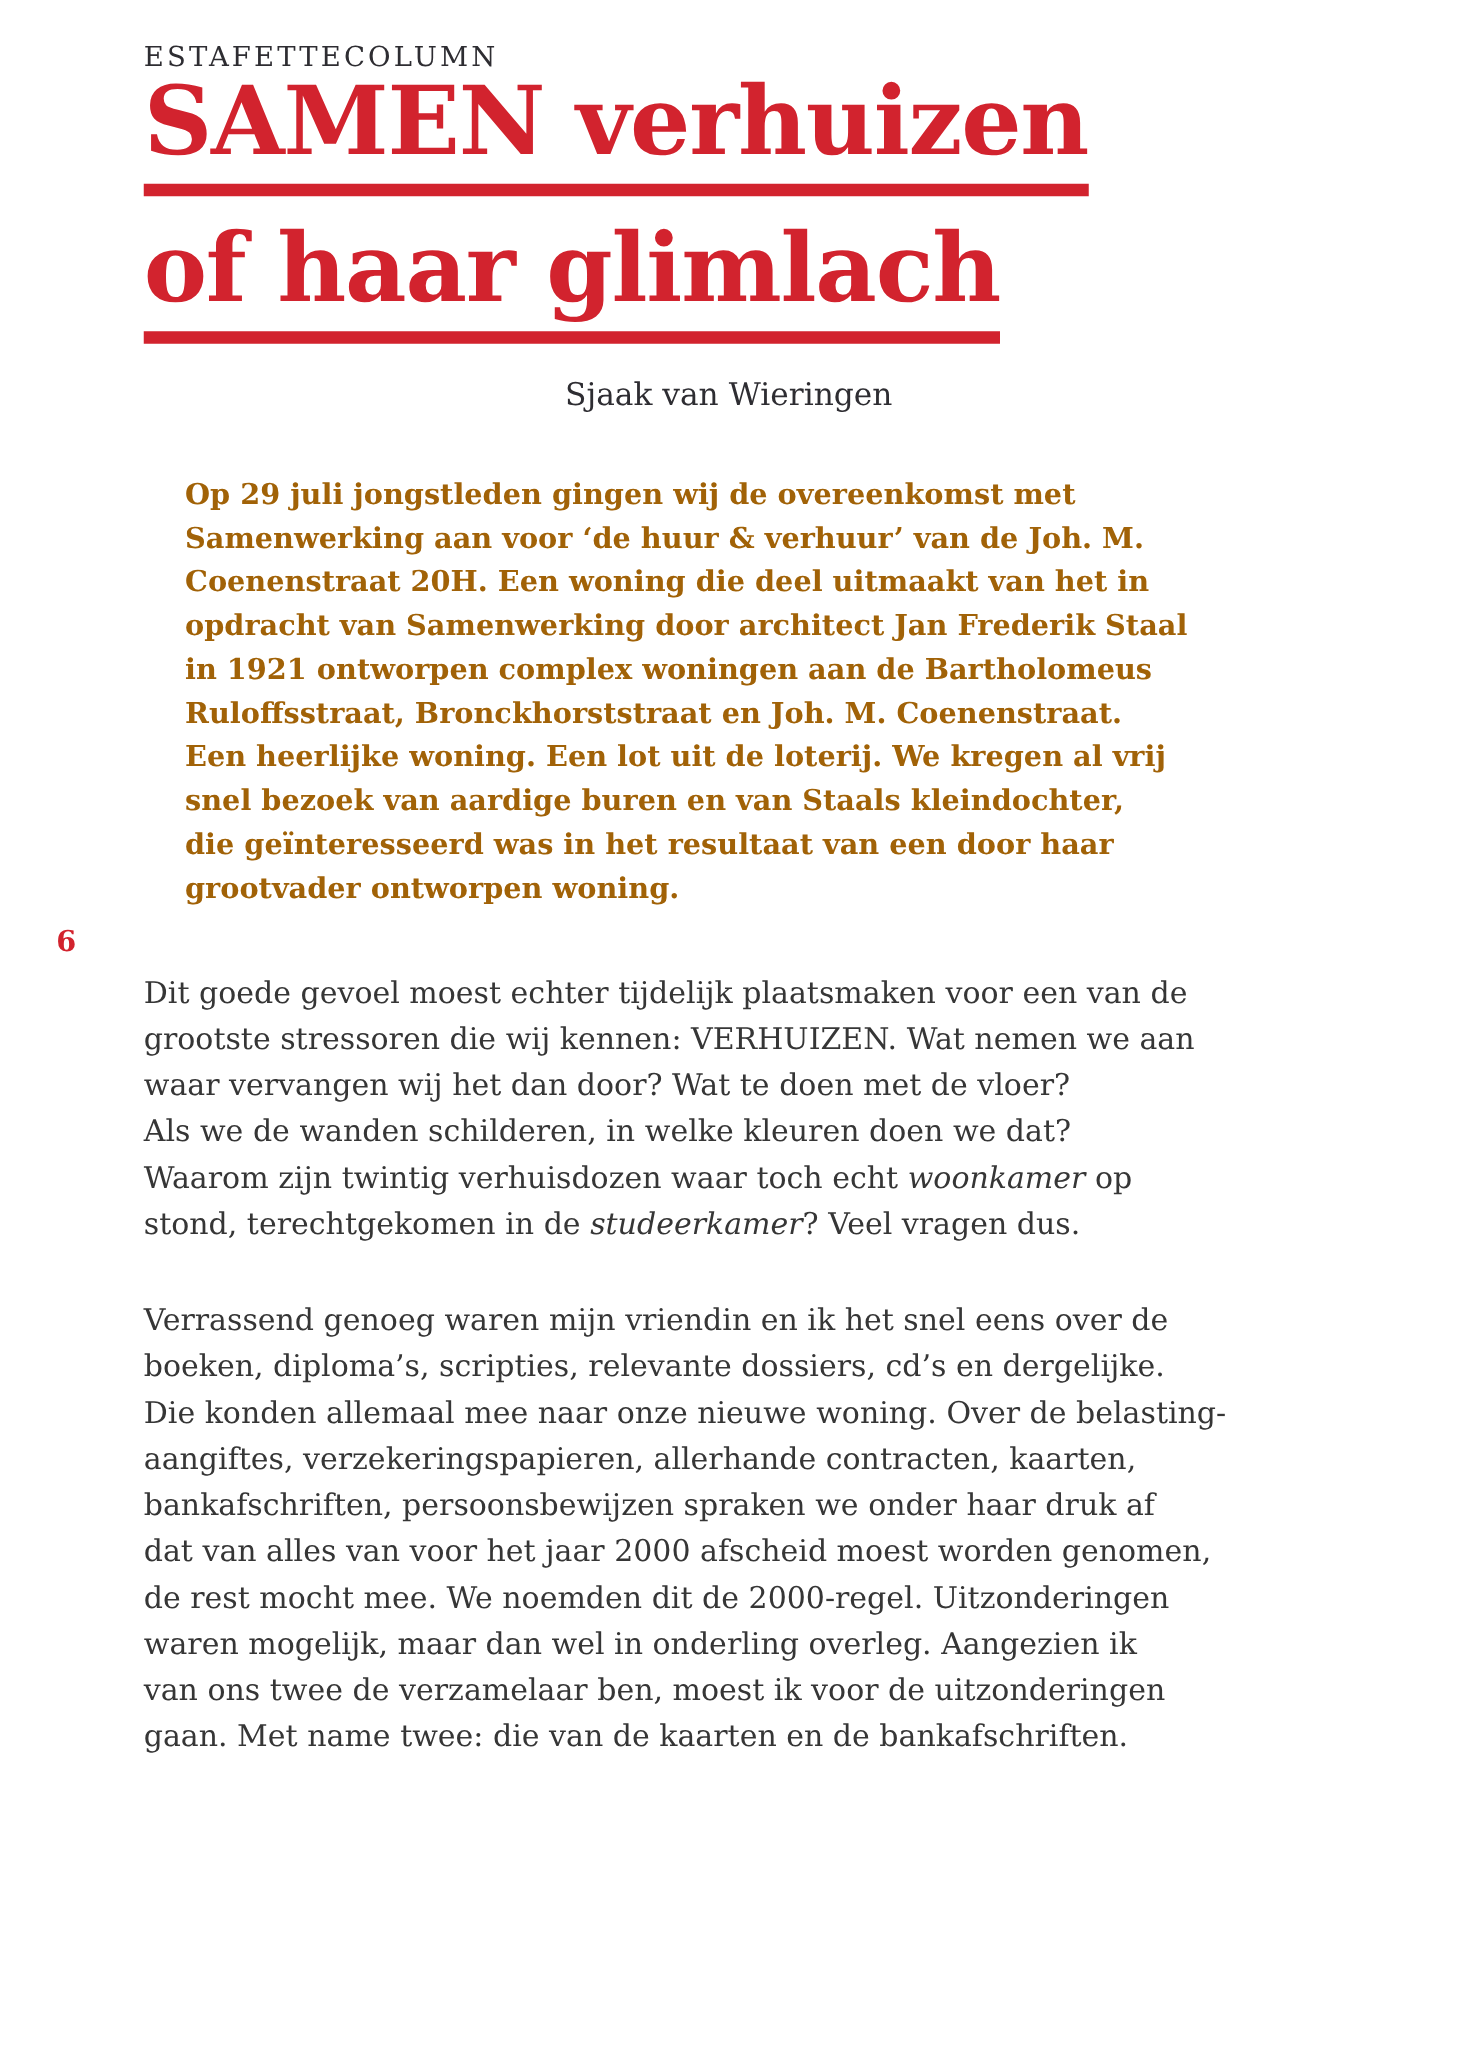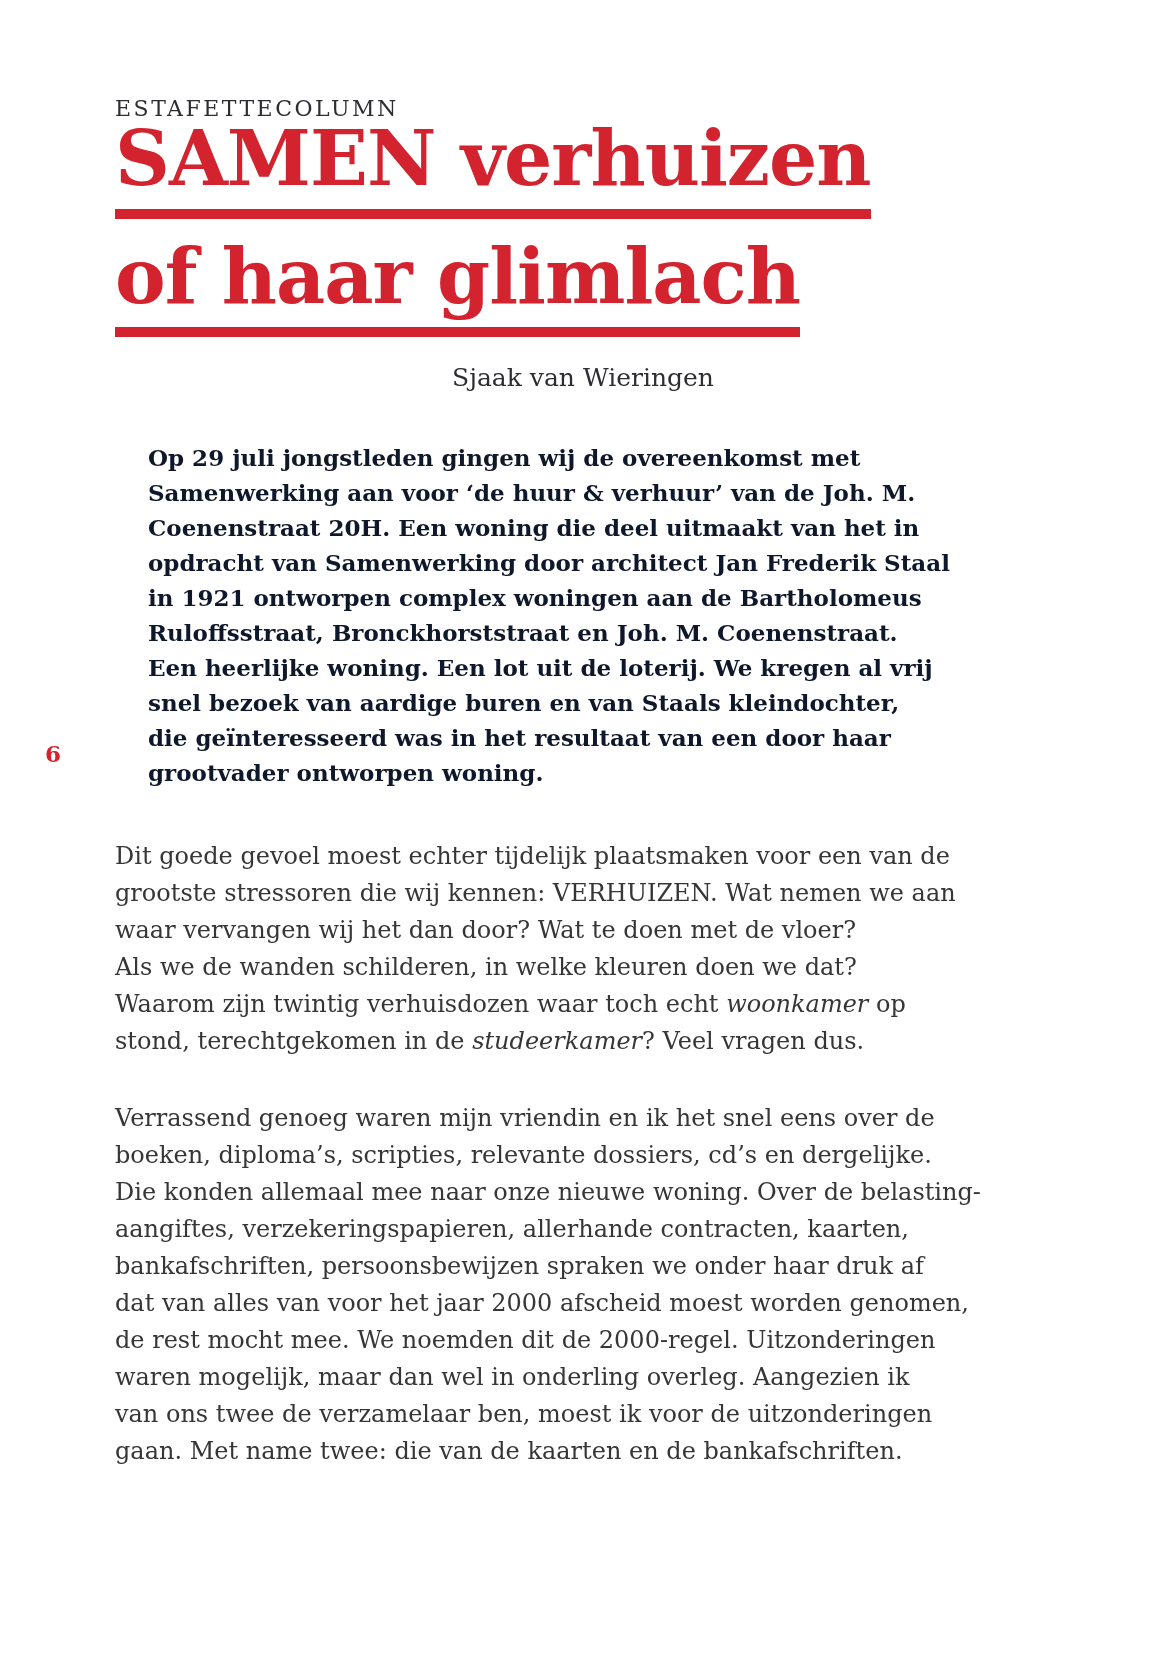--- a/index.html
+++ b/index.html
@@ -9,21 +9,21 @@
     height: 1654px;
     position: relative;
     font-family: "DejaVu Serif", "Liberation Serif", serif;
     color: #383838;
     overflow: hidden;
   }
   .page {
     position: relative;
     width: 100%;
     height: 100%;
-    padding: 96px 115px 0 115px;
+    padding: 34px 115px 0 115px;
   }
   .kicker {
     font-size: 22px;
     letter-spacing: 2.5px;
     font-weight: 500;
     color: #2e2d32;
   }
   .title-block {
   }
   .title-line {
@@ -42,21 +42,21 @@
   }
   .author {
     margin-top: 26px;
     font-size: 25px;
     color: #2e2d32;
     text-align: center;
   }
   .intro {
     margin-top: 48px;
     padding-left: 33px;
-    color: #0f172a;
+    color: #a16207;
     font-weight: 700;
     font-size: 23px;
   }
   .intro .line {
     line-height: 35px;
     white-space: nowrap;
   }
   .body-paragraph {
     margin-top: 48px;
     font-size: 24px;

